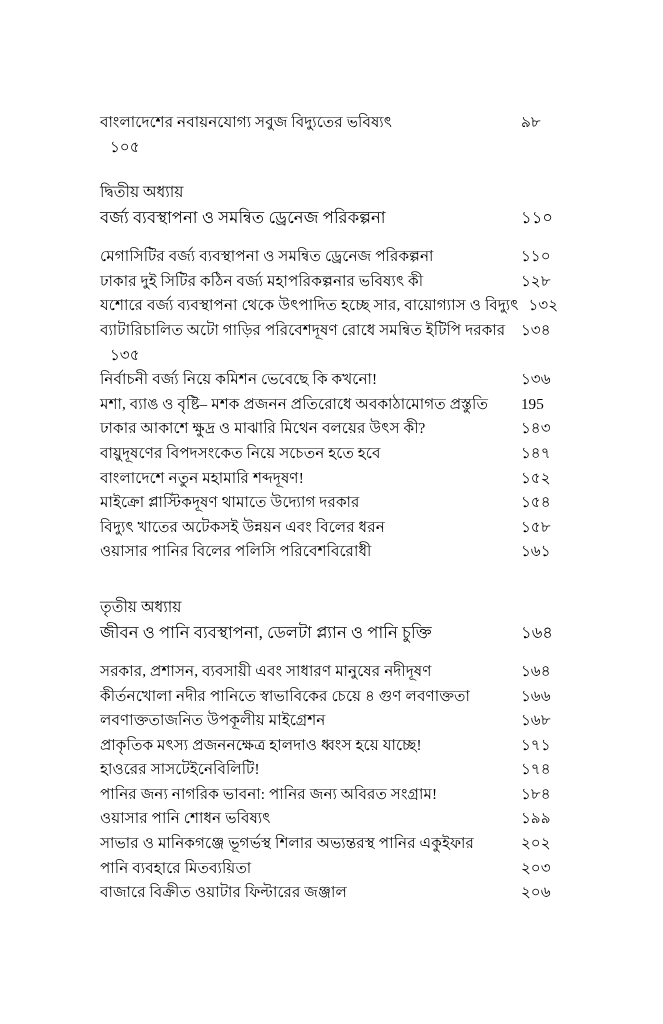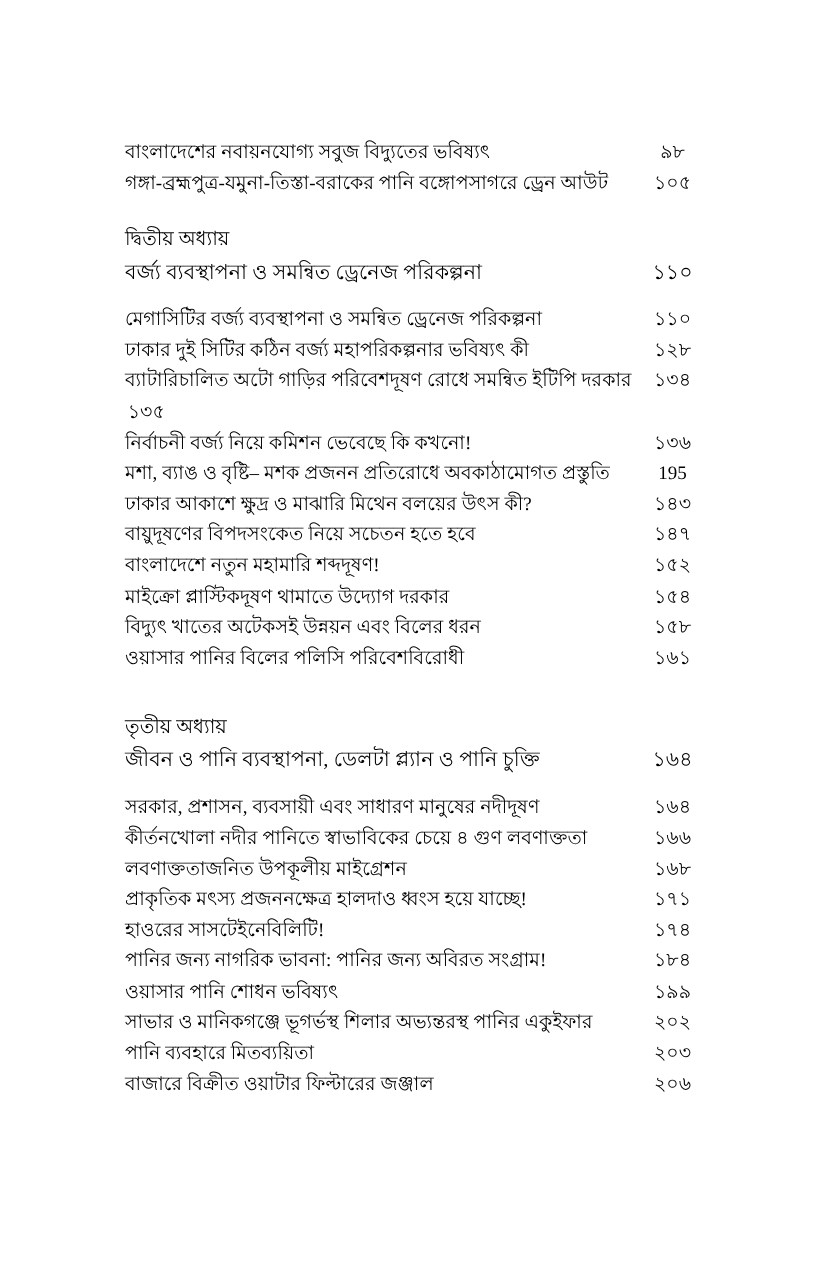--- a/index.html
+++ b/index.html
@@ -34,23 +34,23 @@
     justify-content: space-between;
     width: 100%;
   }
   .row .title {
     flex: 0 1 auto;
     white-space: nowrap;
     letter-spacing: 0.1px;
   }
   .row .pageno {
     flex: 0 0 auto;
-    text-align: center;
+    text-align: left;
     min-width: 34px;
-    margin-left: 0;
+    margin-left: 10px;
   }
   
   .entry {
     font-size: 15.2px;
     line-height: 24.6px;
     font-weight: 400;
   }
   
   .chapter-label {
     font-size: 15.6px;
@@ -73,21 +73,20 @@
 
 <div class="page">
   <div class="toc">
 
     <div>
       <div class="row entry">
         <span class="title">বাংলাদেশের নবায়নযোগ্য সবুজ বিদ্যুতের ভবিষ্যৎ</span>
         <span class="pageno">৯৮</span>
       </div>
       <div class="row entry">
-        <span class="title">গঙ্গা-ব্রহ্মপুত্র-যমুনা-তিস্তা-বরাকের পানি বঙ্গোপসাগরে ড্রেন আউট</span>
         <span class="pageno">১০৫</span>
       </div>
     </div>
 
     <div class="gap-before-chapter"></div>
 
     <div class="chapter-label">দ্বিতীয় অধ্যায়</div>
 
     <div class="row chapter-title">
       <span class="title">বর্জ্য ব্যবস্থাপনা ও সমন্বিত ড্রেনেজ পরিকল্পনা</span>
@@ -99,20 +98,24 @@
     <div>
       <div class="row entry">
         <span class="title">মেগাসিটির বর্জ্য ব্যবস্থাপনা ও সমন্বিত ড্রেনেজ পরিকল্পনা</span>
         <span class="pageno">১১০</span>
       </div>
       <div class="row entry">
         <span class="title">ঢাকার দুই সিটির কঠিন বর্জ্য মহাপরিকল্পনার ভবিষ্যৎ কী</span>
         <span class="pageno">১২৮</span>
       </div>
       <div class="row entry">
+        <span class="title">যশোরে বর্জ্য ব্যবস্থাপনা থেকে উৎপাদিত হচ্ছে সার, বায়োগ্যাস ও বিদ্যুৎ</span>
+        <span class="pageno">১৩২</span>
+      </div>
+      <div class="row entry">
         <span class="title">ব্যাটারিচালিত অটো গাড়ির পরিবেশদূষণ রোধে সমন্বিত ইটিপি দরকার</span>
         <span class="pageno">১৩৪</span>
       </div>
       <div class="row entry">
         <span class="pageno">১৩৫</span>
       </div>
       <div class="row entry">
         <span class="title">নির্বাচনী বর্জ্য নিয়ে কমিশন ভেবেছে কি কখনো!</span>
         <span class="pageno">১৩৬</span>
       </div>

